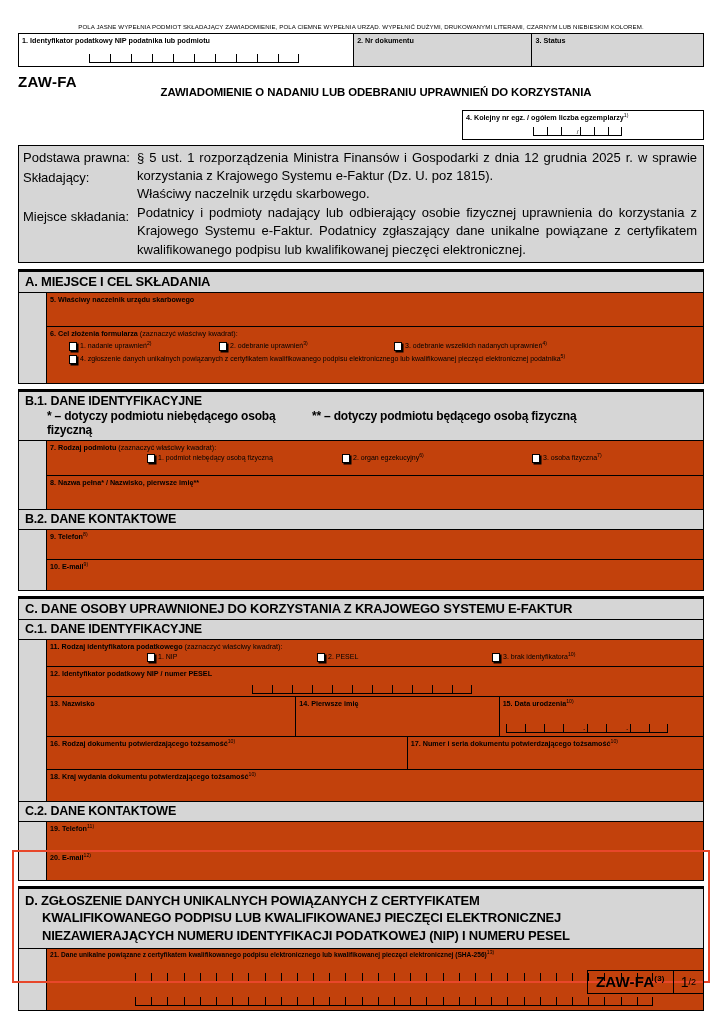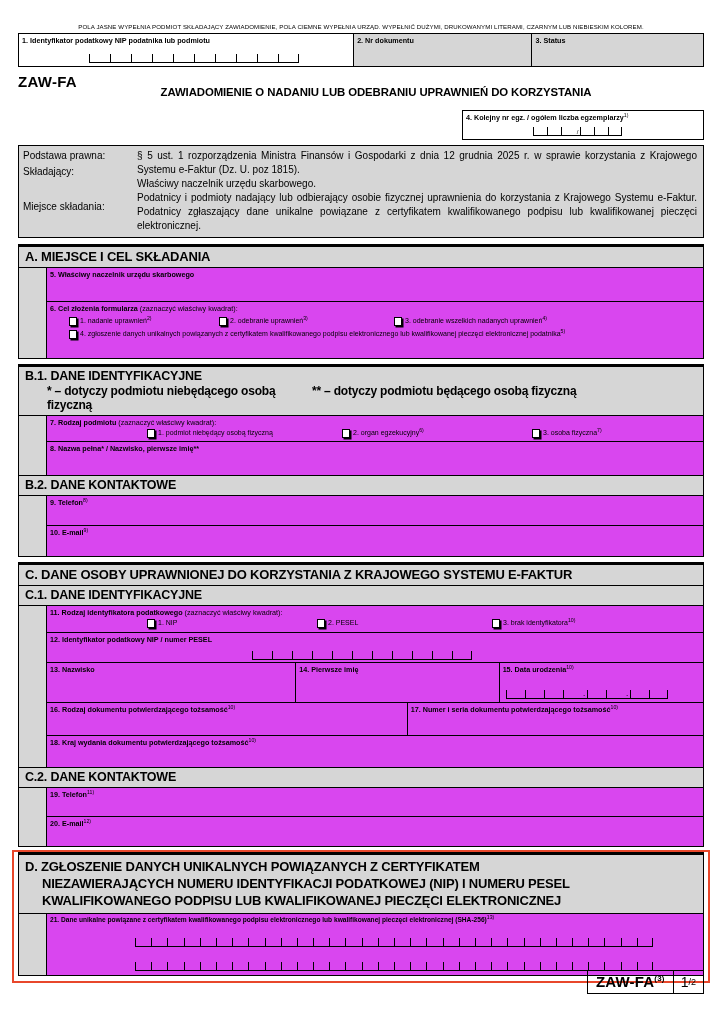--- a/index.html
+++ b/index.html
@@ -64,42 +64,42 @@
     margin:-6px 30px 0 60px;
   }
 
   
   .f4wrap { display:flex; justify-content:flex-end; margin:9px 18px 0 18px; }
   .f4 { width:242px; height:30px; border:1px solid #000; position:relative; }
 
   
   .legal {
     margin:5px 18px 0 18px; border:1px solid #000;
-    background:#d6d6d6; display:flex; font-size:10px; line-height:1.42;
+    background:#d6d6d6; display:flex; font-size:13px; line-height:1.42;
   }
   .legal .lcol { width:118px; padding:3px 0 3px 4px; flex:none; }
   .legal .rcol { padding:3px 6px 3px 0px; text-align:justify; }
   .legal .lcol div { margin-bottom:2px; }
 
   
   .secA {
     margin:6px 18px 0 18px;
     border:1px solid #000;
     border-top:3px solid #000;
   }
   .secbar {
     font-size:13px; font-weight:bold; background:#d6d6d6;
     padding:2px 0 3px 6px; border-bottom:1px solid #000;
     letter-spacing:-0.2px;
   }
   .secbar.thin { font-weight:bold; font-size:12.5px; }
   .secbody { display:flex; background:#d6d6d6; }
   .rail { width:28px; flex:none; background:#d6d6d6; border-right:1px solid #000;}
   .inner { flex:1; background:#fff; border-left:1px solid #000; margin-left:-1px;}
-  .inner > .row { border-bottom:1px solid #000; background:#d946ef; position:relative;}
+  .inner > .row { border-bottom:1px solid #000; background:#c2410c; position:relative;}
   .inner > .row:last-child { border-bottom:0; }
 
   
   .cbx {
     display:inline-block; width:8px; height:9px;
     border:1.4px solid #000; vertical-align:-1px;
     margin-right:3px; background:#fff;
     box-shadow:1.5px 1.5px 0 0 #000;
   }
   .opts { display:flex; font-size:7px; padding:4px 0 4px 0; }
@@ -233,21 +233,21 @@
     <div class="secbar thin" style="border-bottom:1px solid #000;">
       <div>B.1. DANE IDENTYFIKACYJNE</div>
       <div style="font-size:12px; display:flex; padding-left:22px; padding-top:1px;">
         <span style="width:265px">* – dotyczy podmiotu niebędącego osobą fizyczną</span>
         <span>** – dotyczy podmiotu będącego osobą fizyczną</span>
       </div>
     </div>
     <div class="secbody">
       <div class="rail"></div>
       <div class="inner">
-        <div class="row" style="height:26px;">
+        <div class="row" style="height:35px;">
           <div class="fieldlbl">
             <span>7. Rodzaj podmiotu</span><span class="norm"> (zaznaczyć właściwy kwadrat):</span>
           </div>
           <div class="opts" style="padding-left:100px; padding-top:2px;">
             <div class="opt" style="width:195px">
               <span class="cbx"></span>
               <span><span>1. podmiot niebędący osobą fizyczną</span></span>
             </div>
             <div class="opt" style="width:190px">
               <span class="cbx"></span>
@@ -365,22 +365,22 @@
         <div class="row" style="height:29px;">
           <div class="fieldlbl"><span>20. E-mail</span><sup>12)</sup></div>
         </div>
       </div>
     </div>
   </div>
 
   <div class="secA secD" style="margin-top:5px;">
     <div class="secbar">
       <div>D. ZGŁOSZENIE DANYCH UNIKALNYCH POWIĄZANYCH Z CERTYFIKATEM</div>
+      <div style="padding-left:17px;">KWALIFIKOWANEGO PODPISU LUB KWALIFIKOWANEJ PIECZĘCI ELEKTRONICZNEJ</div>
       <div style="padding-left:17px;">NIEZAWIERAJĄCYCH NUMERU IDENTYFIKACJI PODATKOWEJ (NIP) I NUMERU PESEL</div>
-      <div style="padding-left:17px;">KWALIFIKOWANEGO PODPISU LUB KWALIFIKOWANEJ PIECZĘCI ELEKTRONICZNEJ</div>
     </div>
     <div class="secbody">
       <div class="rail"></div>
       <div class="inner">
         <div class="row" style="height:61px; position:relative;">
           <div class="fieldlbl" style="font-size:6.6px;"><span>21. Dane unikalne powiązane z certyfikatem kwalifikowanego podpisu elektronicznego lub kwalifikowanej pieczęci elektronicznej (SHA-256)</span><sup>13)</sup></div>
           <div class="comb" id="hash1" style="left:88px; top:24px;">
               <div class="c" style="width:16.2px"></div>
               <div class="c" style="width:16.2px"></div>
               <div class="c" style="width:16.2px"></div>

